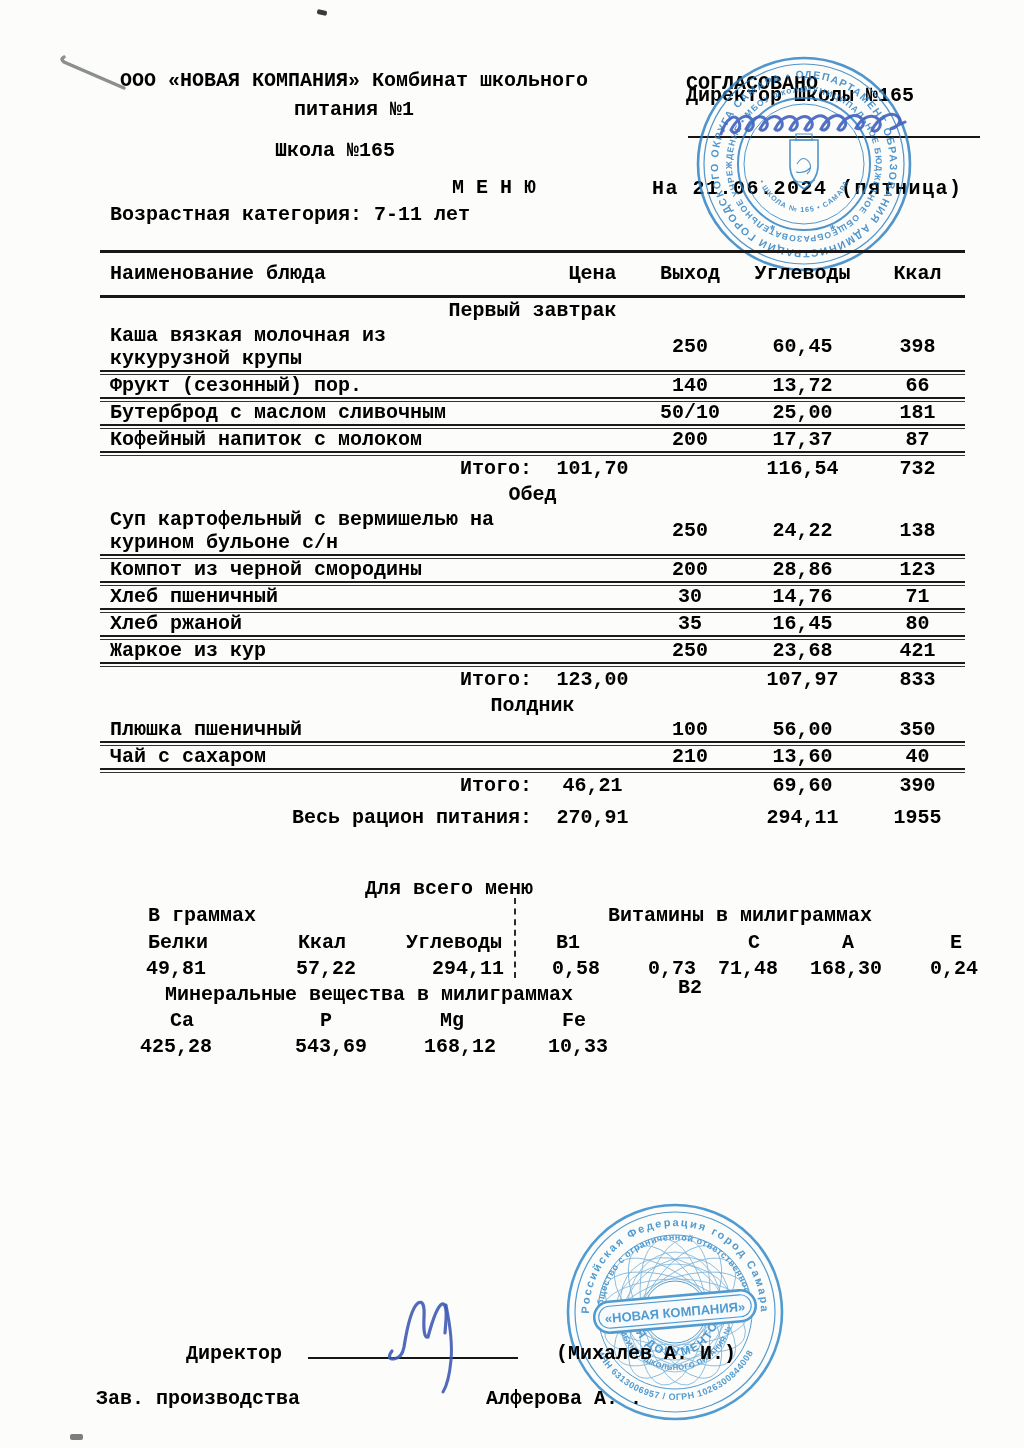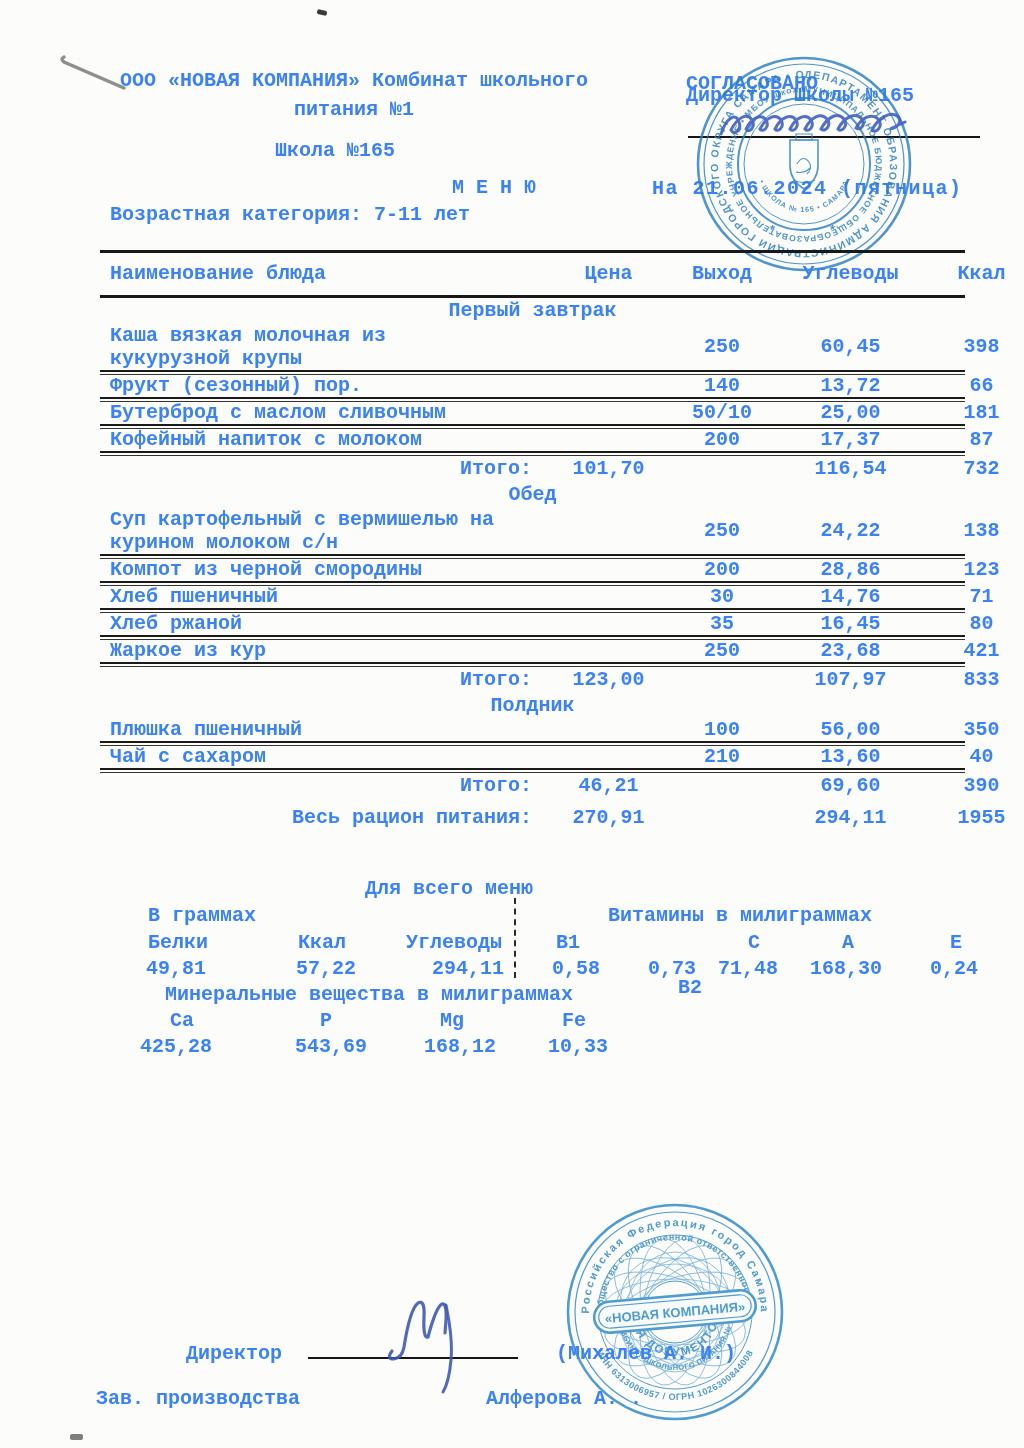--- a/index.html
+++ b/index.html
@@ -1,26 +1,26 @@
 <!DOCTYPE html>
 <html><head>
 <meta charset="utf-8">
 <style>
   html,body{margin:0;padding:0;background:#e8e8e8;}
   .page{
     position:relative;width:1024px;height:1448px;margin:0 auto;
     background:#fcfcfa;overflow:hidden;
     font-family:"Liberation Mono","DejaVu Sans Mono",monospace;
-    font-weight:700;color:#3b82f6;font-size:20px;line-height:22px;
+    font-weight:700;color:#000000;font-size:20px;line-height:22px;
   }
   .abs{position:absolute;white-space:nowrap;}
   .ctr{text-align:center;}
   
   .menu-table{position:absolute;left:100px;top:250px;width:865px;}
-  .t-grid{display:grid;grid-template-columns:440px 105px 90px 135px 95px;align-items:center;gap:16px;}
+  .t-grid{display:grid;grid-template-columns:440px 105px 90px 135px 95px;align-items:center;}
   .c-name{padding-left:10px;text-align:left;}
   .c-price,.c-out,.c-carbs,.c-kcal{text-align:center;}
   .t-head{height:42px;}
   .t-row{min-height:22px;}
   .t-row.two{min-height:46px;}
   .pre{white-space:pre-line;line-height:23px;}
   .sec-title{height:26px;text-align:center;line-height:26px;}
   .total-row{height:26px;}
   .t-label{text-align:right;padding-right:8px;}
   .grand{height:30px;padding-top:4px;}
@@ -141,21 +141,21 @@
       <div class="c-price">101,70</div>
         <div class="c-out"></div>
       <div class="c-carbs">116,54</div>
       <div class="c-kcal">732</div>
     </div>
 
     <div class="sec-title">Обед</div>
 
     <div class="t-grid t-row two">
       <div class="c-name pre">Суп картофельный с вермишелью на
-курином молоком с/н</div>
+курином бульоне с/н</div>
         <div class="c-price"></div>
       <div class="c-out">250</div>
       <div class="c-carbs">24,22</div>
       <div class="c-kcal">138</div>
     </div>
     <div class="dline"></div>
 
     <div class="t-grid t-row">
       <div class="c-name">Компот из черной смородины</div>
         <div class="c-price"></div>

